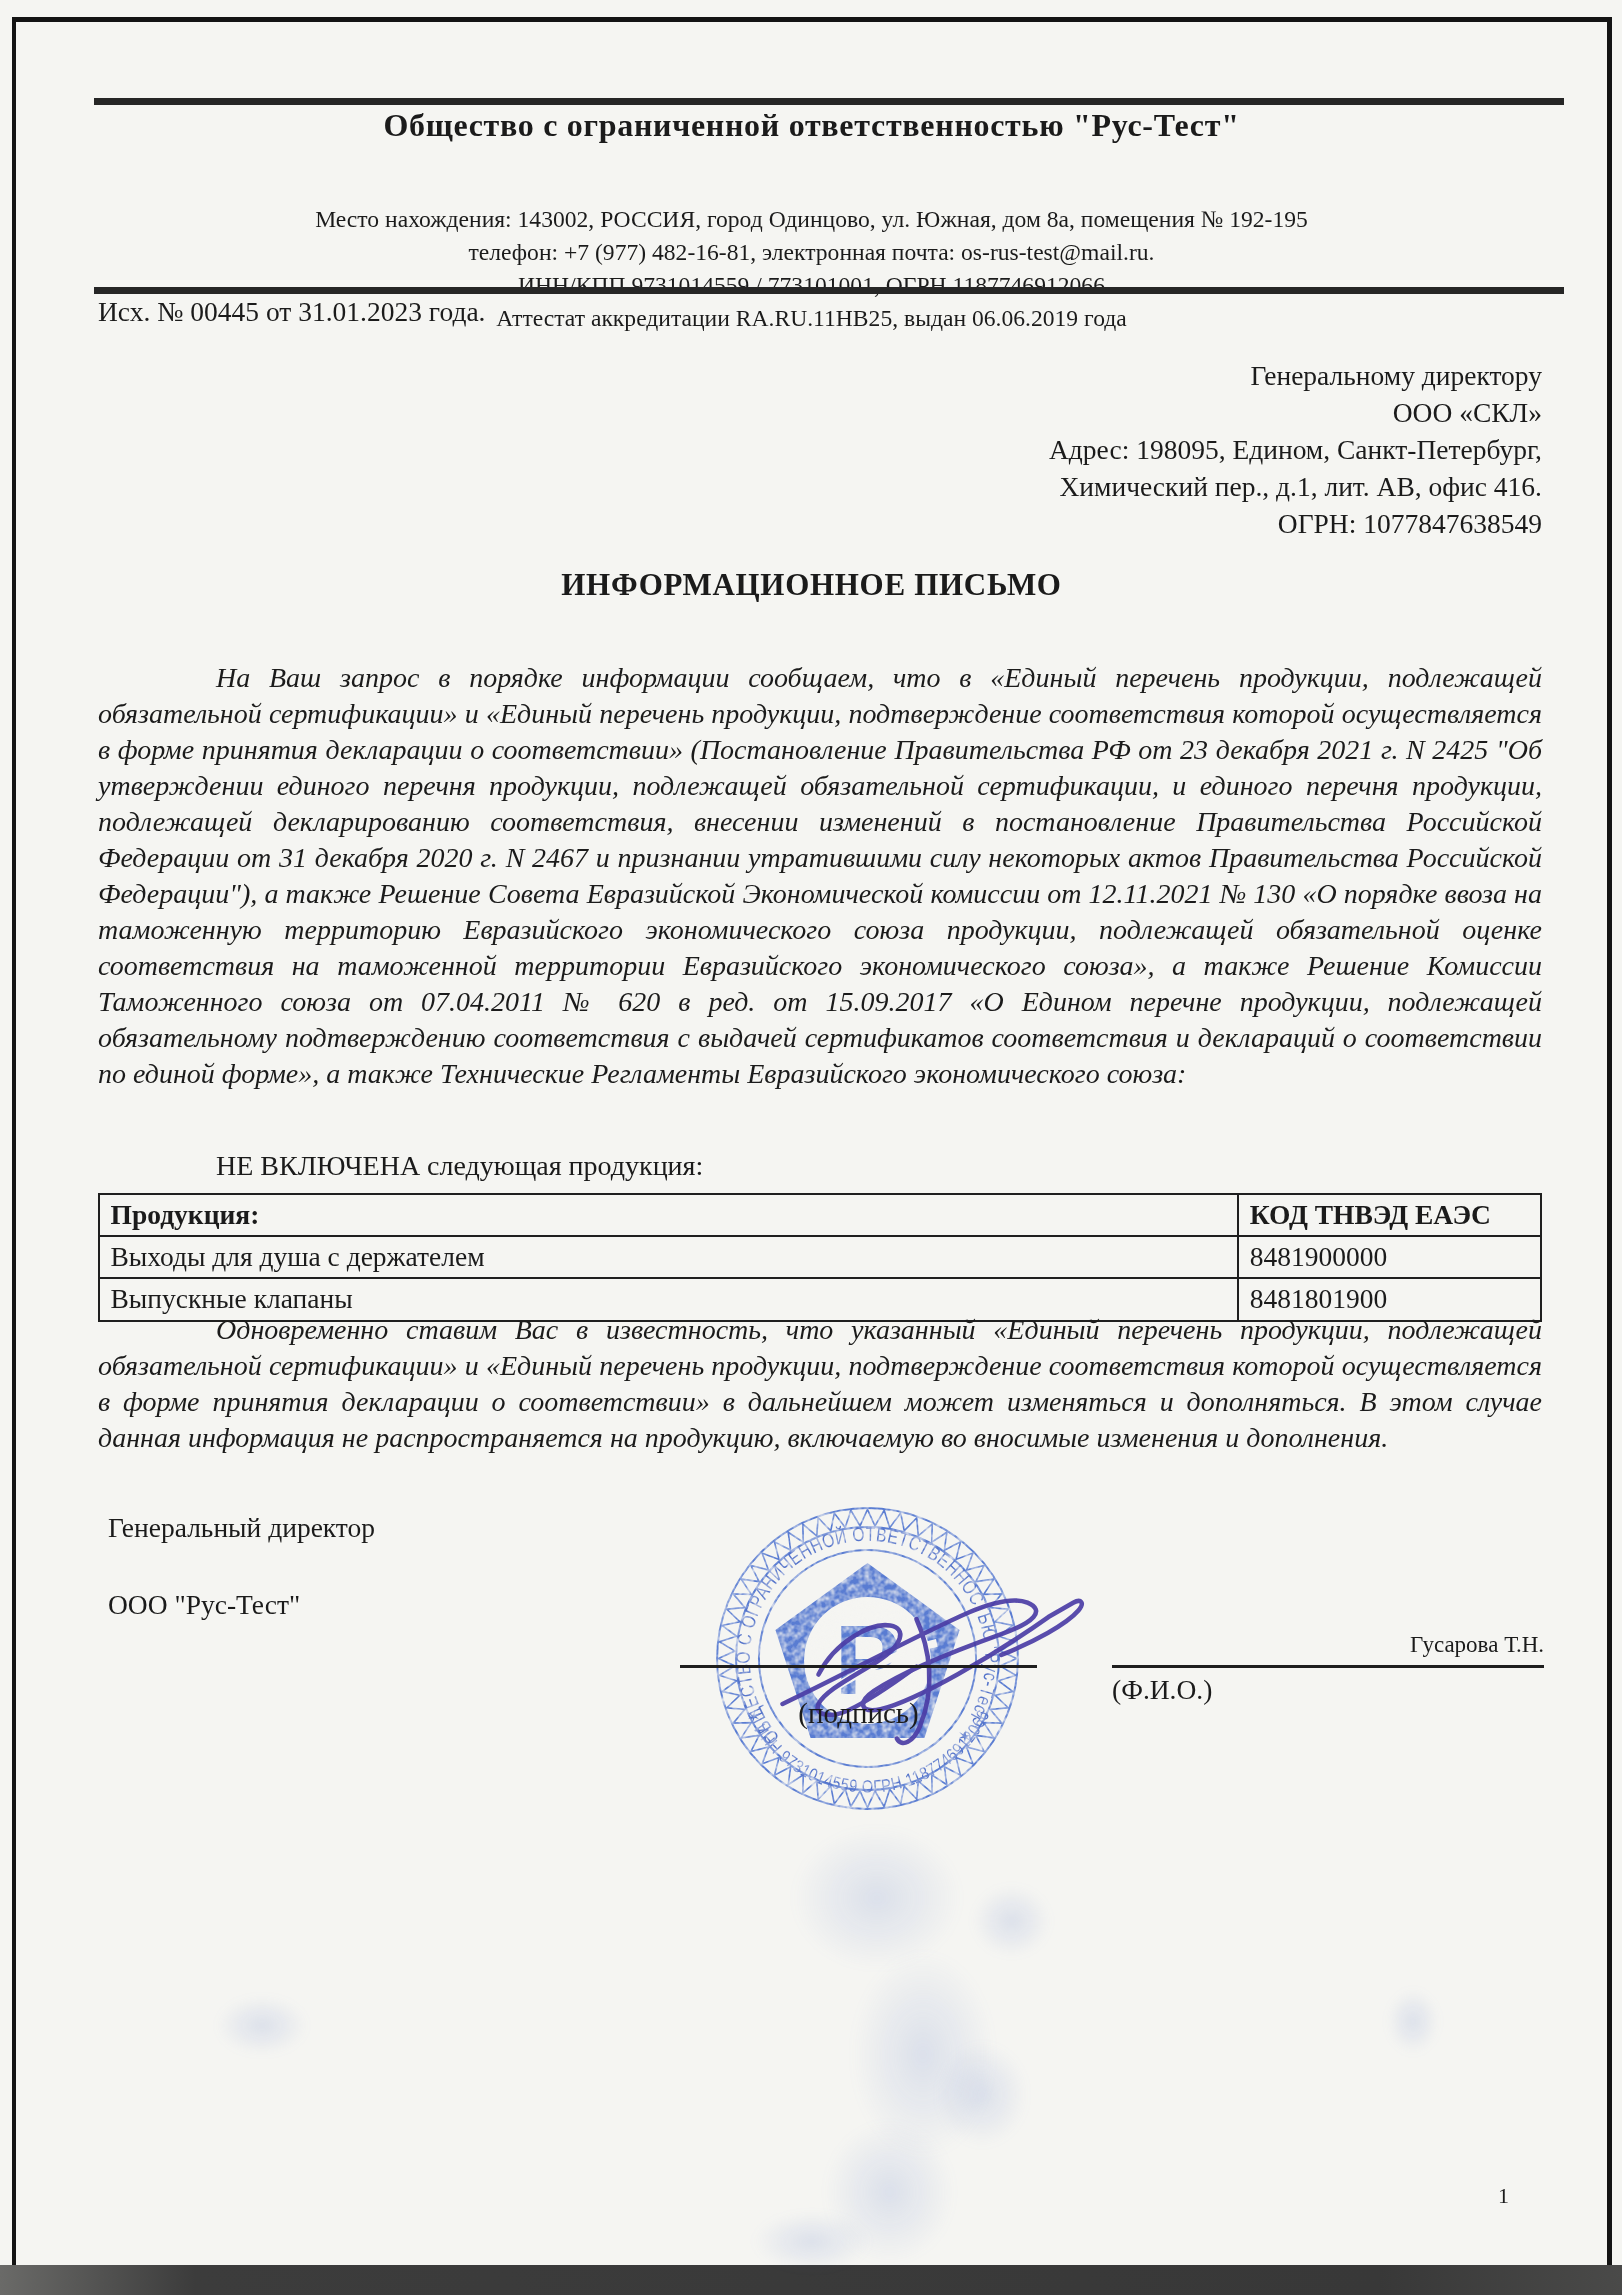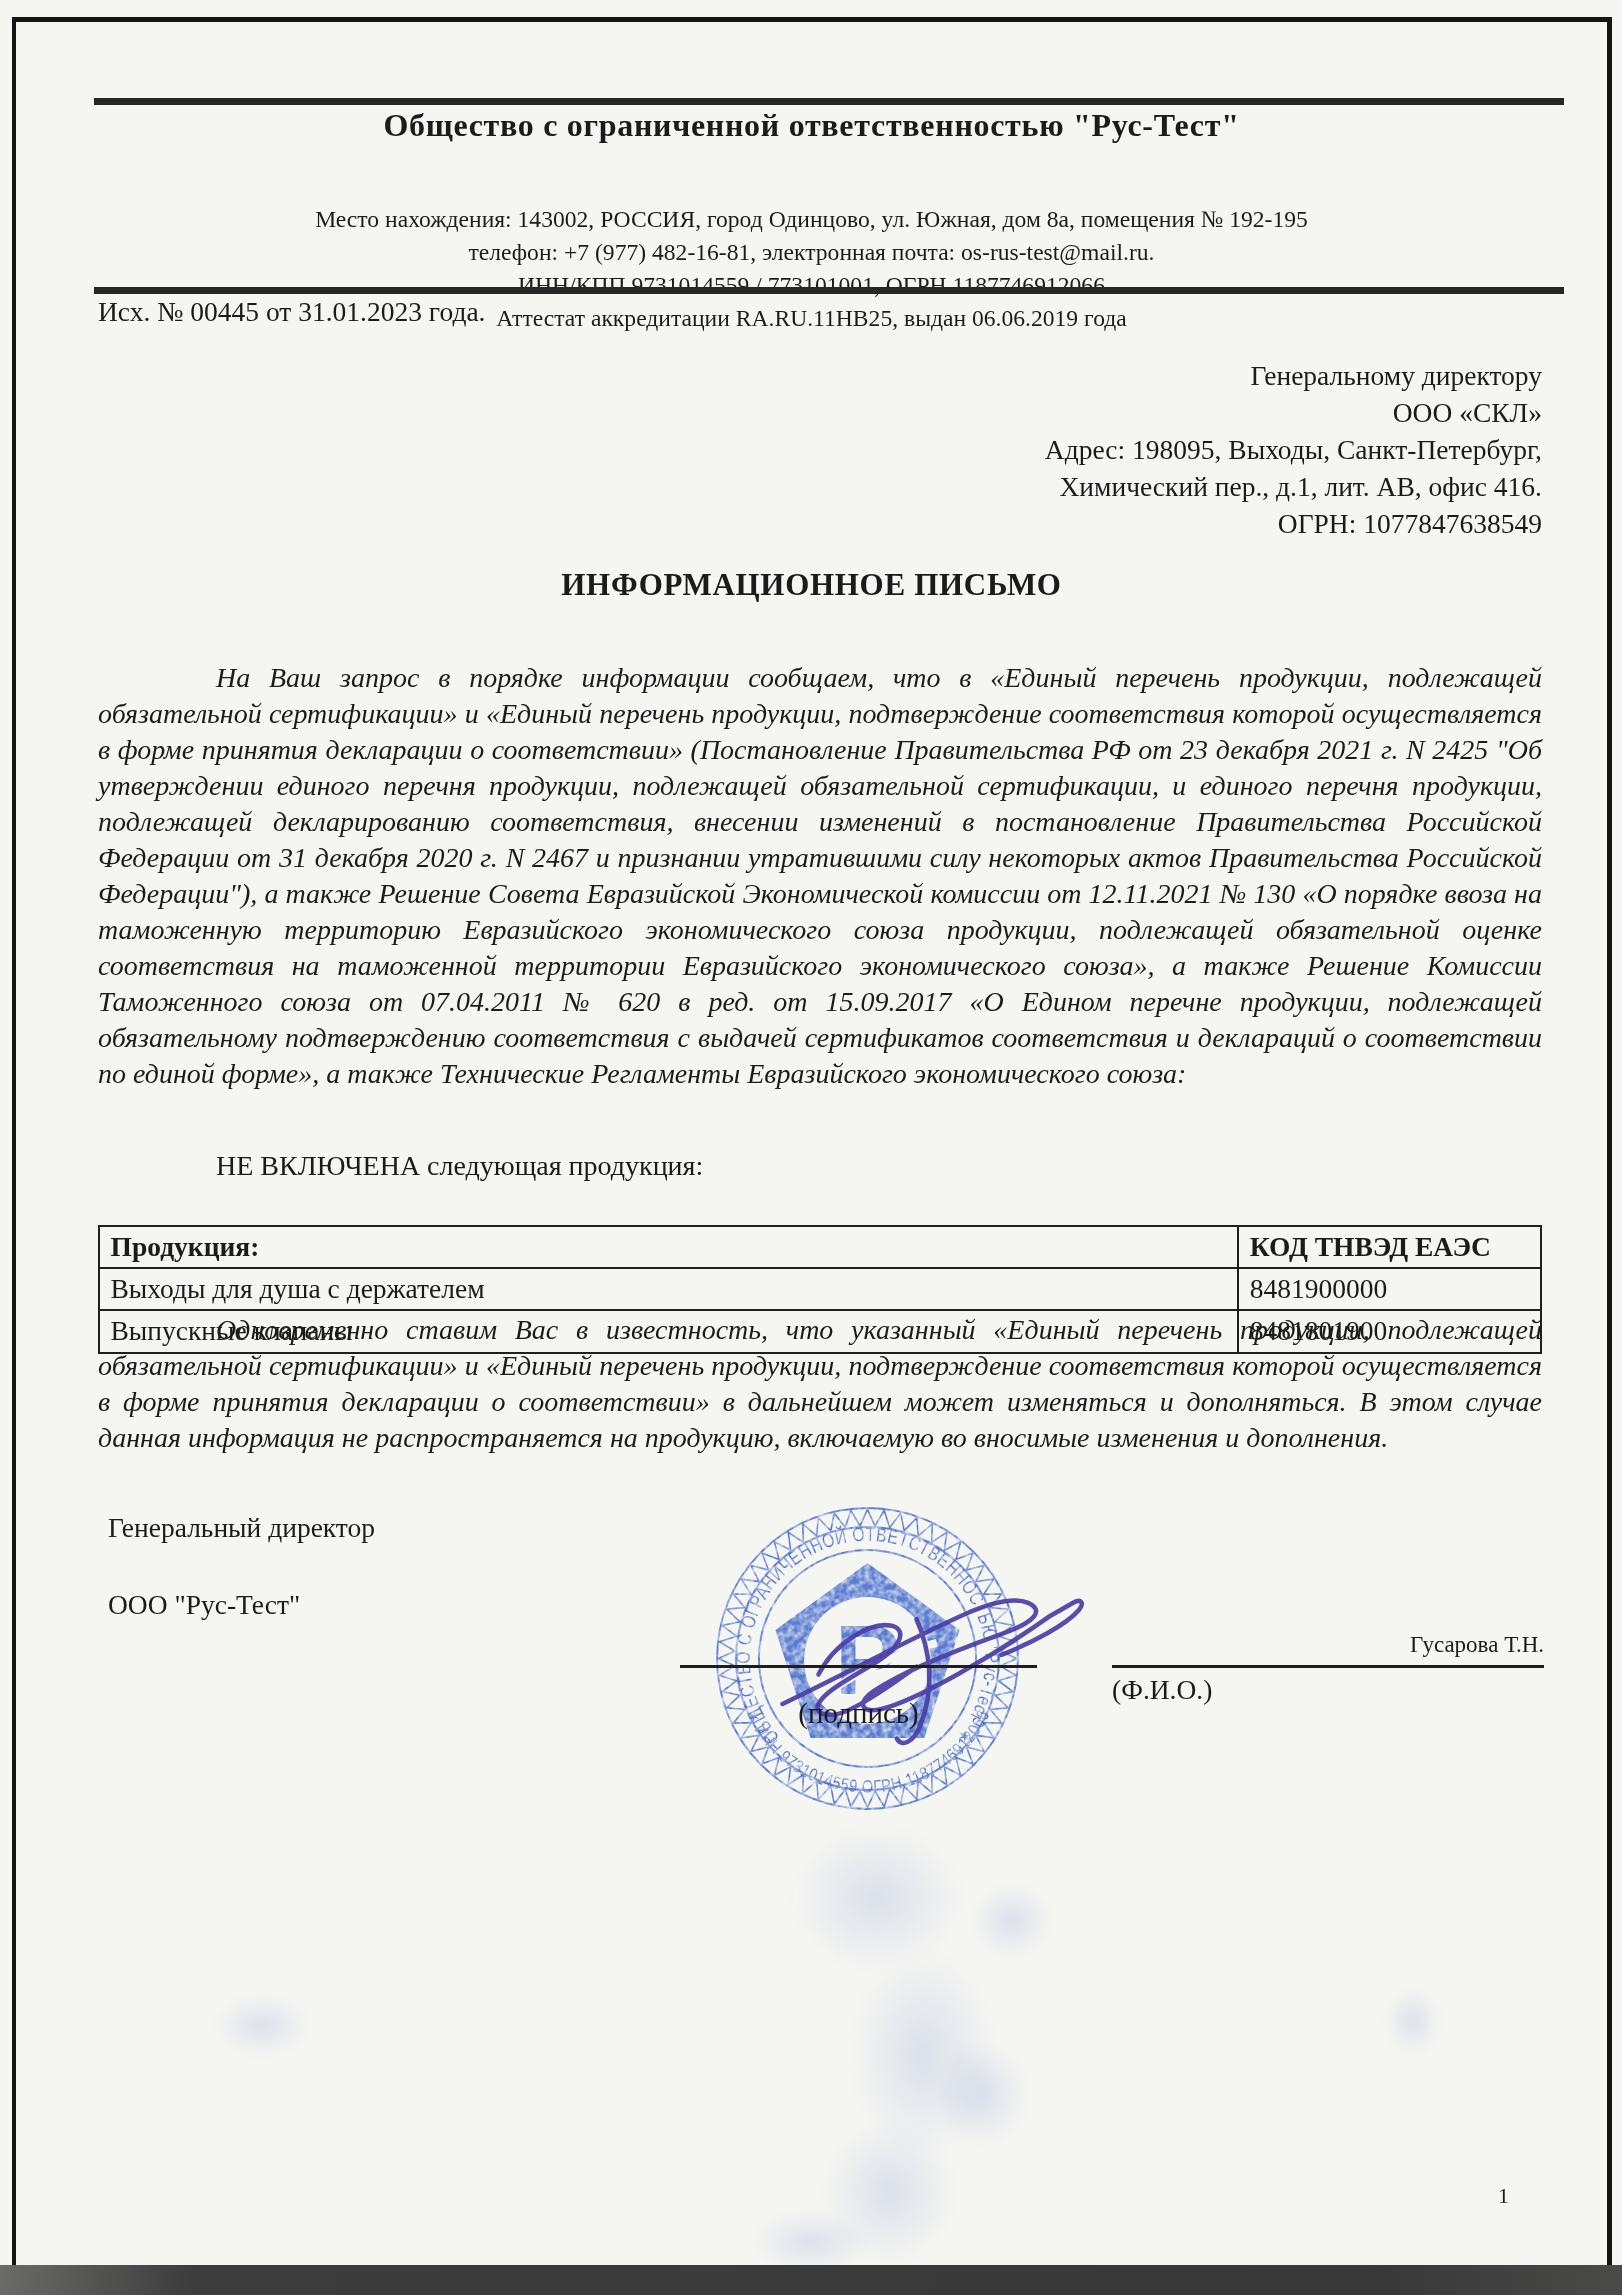--- a/index.html
+++ b/index.html
@@ -26,21 +26,21 @@
   .addressee{position:absolute;top:357px;left:720px;width:822px;text-align:right;
     font-size:27.5px;line-height:37px;}
   .letter-title{position:absolute;top:567px;left:0;width:1623px;text-align:center;
     font-size:31px;font-weight:bold;letter-spacing:0.7px;}
   .body-par{position:absolute;left:98px;width:1444px;font-size:28px;line-height:36px;
     text-align:justify;text-indent:118px;font-style:italic;}
   .par1{top:660px;} .par2{top:1312px;}
   .not-included{position:absolute;top:1150px;left:216px;font-size:28px;}
   
   .products{position:absolute;top:1193px;left:98px;width:1444px;
-    border-collapse:collapse;table-layout:fixed;font-size:27.5px;margin-top:32px;}
+    border-collapse:collapse;table-layout:fixed;font-size:27.5px;}
   .products td,.products th{border:2.6px solid #1f1f1f;padding:2.6px 3.9px 2.6px 10.5px;
     text-align:left;vertical-align:middle;height:35px;font-weight:normal;}
   .products th{font-weight:bold;}
   .col-prod{width:79%;} .col-code{width:21%;}
   
   .pos1{position:absolute;top:1512px;left:108px;font-size:27.5px;}
   .pos2{position:absolute;top:1589px;left:108px;font-size:27.5px;}
   .sigline{position:absolute;top:1665px;height:2.6px;background:#1e1e1e;}
   .sigline-left{left:680px;width:357px;}
   .sigline-right{left:1112px;width:432px;}
@@ -73,21 +73,21 @@
     <div>ИНН/КПП 9731014559 / 773101001, ОГРН 1187746912066</div>
     <div>Аттестат аккредитации RA.RU.11НВ25, выдан 06.06.2019 года</div>
   </div>
   <div class="rule rule2"></div>
 
   <div class="outgoing">Исх. № 00445 от 31.01.2023 года.</div>
 
   <div class="addressee">
     <div>Генеральному директору</div>
     <div>ООО «СКЛ»</div>
-    <div>Адрес: 198095, Выходы, Санкт-Петербург,</div>
+    <div>Адрес: 198095, Едином, Санкт-Петербург,</div>
     <div>Химический пер., д.1, лит. АВ, офис 416.</div>
     <div>ОГРН: 1077847638549</div>
   </div>
 
   <div class="letter-title">ИНФОРМАЦИОННОЕ ПИСЬМО</div>
 
   <div class="body-par par1">На Ваш запрос в порядке информации сообщаем, что в «Единый перечень продукции, подлежащей обязательной сертификации» и «Единый перечень продукции, подтверждение соответствия которой осуществляется в форме принятия декларации о соответствии» (Постановление Правительства РФ от 23 декабря 2021 г. N 2425 "Об утверждении единого перечня продукции, подлежащей обязательной сертификации, и единого перечня продукции, подлежащей декларированию соответствия, внесении изменений в постановление Правительства Российской Федерации от 31 декабря 2020 г. N 2467 и признании утратившими силу некоторых актов Правительства Российской Федерации"), а также Решение Совета Евразийской Экономической комиссии от 12.11.2021 № 130 «О порядке ввоза на таможенную территорию Евразийского экономического союза продукции, подлежащей обязательной оценке соответствия на таможенной территории Евразийского экономического союза», а также Решение Комиссии Таможенного союза от 07.04.2011 № 620 в ред. от 15.09.2017 «О Едином перечне продукции, подлежащей обязательному подтверждению соответствия с выдачей сертификатов соответствия и деклараций о соответствии по единой форме», а также Технические Регламенты Евразийского экономического союза:</div>
 
   <div class="not-included">НЕ ВКЛЮЧЕНА следующая продукция:</div>
 

